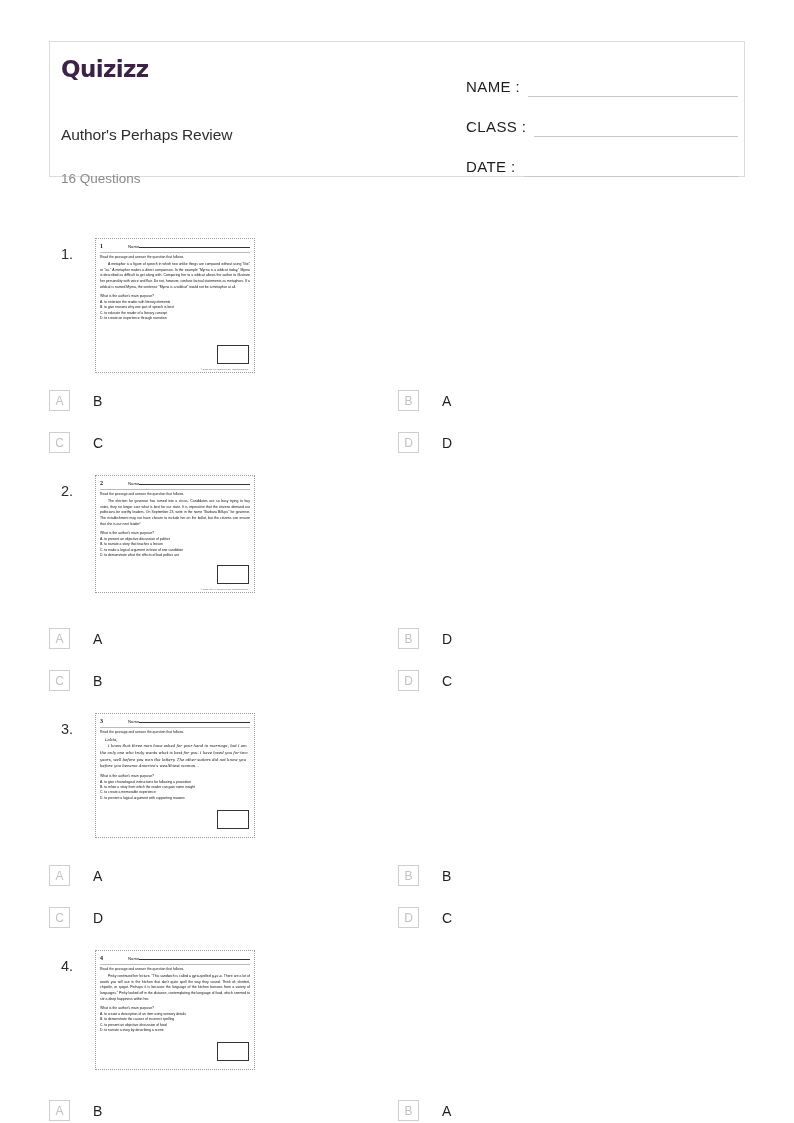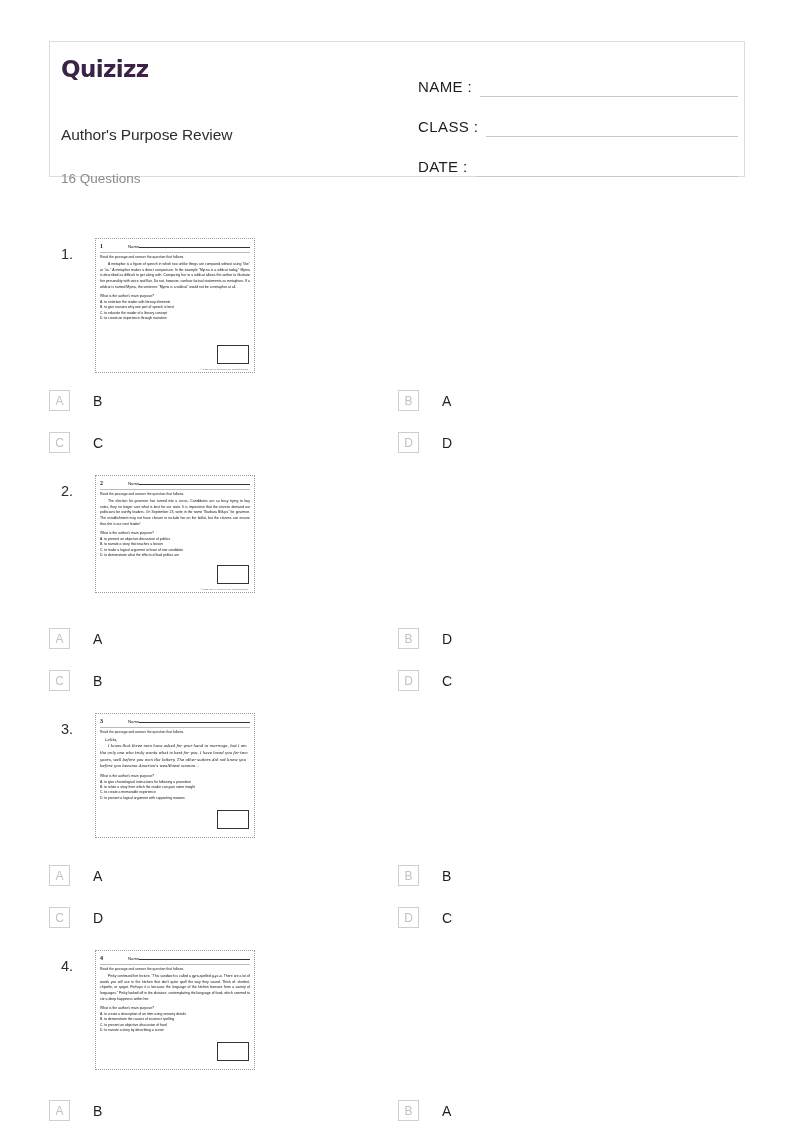--- a/index.html
+++ b/index.html
@@ -65,20 +65,21 @@
     align-items: flex-end;
     height: 33px;
     margin-bottom: 7px;
   }
   .field-label {
     font-size: 15px;
     color: #1d1d1d;
     letter-spacing: 0.4px;
     white-space: nowrap;
     padding-bottom: 2px;
+    margin-left: 48px;
   }
   .field-line {
     flex: 1;
     border-bottom: 1px solid #c9c9c9;
     margin-left: 8px;
     height: 22px;
   }
 
   
   .question {
@@ -208,21 +209,21 @@
     margin-left: 23px;
     font-size: 14px;
     color: #1f1f1f;
   }
 </style>
 </head>
 <body>
 
 <div class="header-card">
   <div class="logo">Quizizz</div>
-  <div class="quiz-title">Author's Purpose Review</div>
+  <div class="quiz-title">Author's Perhaps Review</div>
   <div class="quiz-count">16 Questions</div>
 
   <div class="fields">
     <div class="field-row">
       <span class="field-label">NAME :</span>
       <span class="field-line"></span>
     </div>
     <div class="field-row">
       <span class="field-label">CLASS :</span>
       <span class="field-line"></span>

